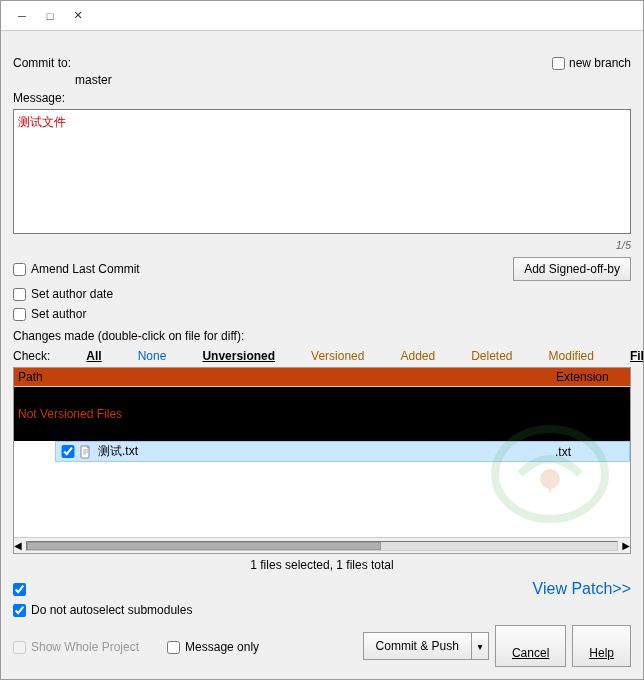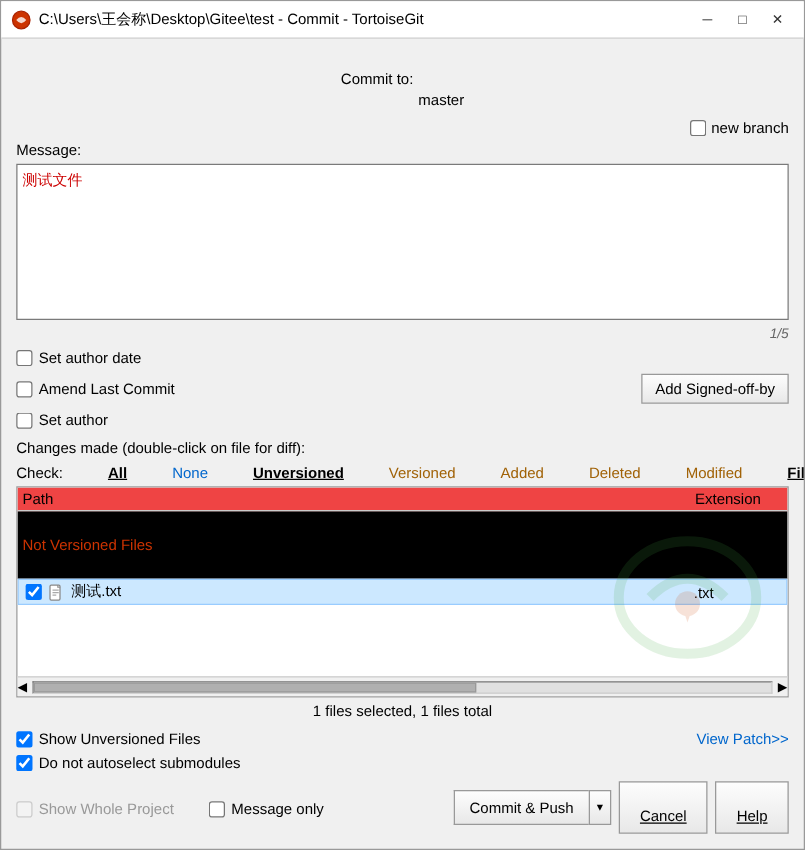--- a/index.html
+++ b/index.html
@@ -68,21 +68,20 @@
       display: flex;
       flex-direction: column;
       gap: 4px;
       overflow: hidden;
     }
 
     .row {
       display: flex;
       align-items: center;
       gap: 8px;
-      flex-direction: column;
     }
 
     .commit-to-row {
       display: flex;
       align-items: center;
       gap: 4px;
     }
     .commit-to-label { color: #000; }
     .commit-to-value { font-weight: normal; color: #000; margin-top: 34px; }
     .new-branch-row {
@@ -172,21 +171,21 @@
       border: 1px solid #999;
       background: #fff;
       overflow: hidden;
       display: flex;
       flex-direction: column;
       min-height: 140px;
     }
 
     .file-table-header {
       display: flex;
-      background: #ef4444;
+      background: #c2410c;
       border-bottom: 1px solid #ccc;
       padding: 2px 4px;
       font-size: 12px;
       font-weight: normal;
     }
     .col-path { flex: 1; }
     .col-ext { width: 70px; text-align: left; }
 
     .file-table-body {
       flex: 1;
@@ -202,20 +201,21 @@
     }
 
     .file-row {
       display: flex;
       align-items: center;
       padding: 1px 4px;
       font-size: 12px;
       background: #cce8ff;
       border: 1px solid #99ccff;
       cursor: pointer;
+      margin-left: 41px;
     }
 
     .file-row-check {
       width: 16px;
       margin-right: 2px;
     }
     .file-icon {
       width: 16px;
       height: 14px;
       margin-right: 4px;
@@ -264,21 +264,21 @@
     }
     .bottom-option-row {
       display: flex;
       align-items: center;
       justify-content: space-between;
     }
 
     .view-patch-link {
       color: #0066cc;
       cursor: pointer;
-      font-size: 12px;
+      font-size: 16px;
       text-decoration: none;
     }
 
     .bottom-buttons {
       display: flex;
       align-items: center;
       justify-content: space-between;
       margin-top: 4px;
       padding-bottom: 4px;
     }
@@ -329,29 +329,20 @@
     input[type=checkbox] {
       cursor: pointer;
     }
   </style>
 </head>
 <body>
 
 <div class="window">
 
   <div class="titlebar">
-    <div class="titlebar-left">
-      <div class="titlebar-icon">
-        <svg width="16" height="16" viewBox="0 0 16 16">
-          <circle cx="8" cy="8" r="7" fill="#cc3300" stroke="#aa2200" stroke-width="1"></circle>
-          <path d="M4 8 Q8 3 12 8 Q8 13 4 8Z" fill="#fff" opacity="0.8"></path>
-        </svg>
-      </div>
-      <span class="titlebar-title">C:\Users\王会称\Desktop\Gitee\test - Commit - TortoiseGit</span>
-    </div>
     <div class="titlebar-controls">
       <button class="titlebar-btn">─</button>
       <button class="titlebar-btn">□</button>
       <button class="titlebar-btn close">✕</button>
     </div>
   </div>
 
   <div class="content">
 
     <div class="row">
@@ -364,31 +355,31 @@
         <label for="newbranch">new branch</label>
       </div>
     </div>
 
     <div class="message-label">Message:</div>
 
     <textarea class="message-textarea" style="">测试文件</textarea>
 
     <div class="char-count">1/5</div>
 
-    <div class="checkbox-row">
-      <input type="checkbox" id="authordate" style="">
-      <label for="authordate">Set author date</label>
-    </div>
-
     <div class="checkbox-row amend-row">
       <div style="display:flex;align-items:center;gap:5px;">
         <input type="checkbox" id="amend" style="">
         <label for="amend">Amend Last Commit</label>
       </div>
       <button class="signed-off-btn">Add Signed-off-by</button>
+    </div>
+
+    <div class="checkbox-row">
+      <input type="checkbox" id="authordate" style="">
+      <label for="authordate">Set author date</label>
     </div>
 
     <div class="checkbox-row">
       <input type="checkbox" id="setauthor" style="">
       <label for="setauthor">Set author</label>
     </div>
 
     <div class="changes-label">Changes made (double-click on file for diff):</div>
 
     <div class="filter-row">
@@ -445,21 +436,20 @@
         <span style="font-size:10px;cursor:pointer;">▶</span>
       </div>
     </div>
 
     <div class="file-count-text">1 files selected, 1 files total</div>
 
     <div class="bottom-options">
       <div class="bottom-option-row">
         <div style="display:flex;align-items:center;gap:5px;">
           <input type="checkbox" checked="" id="showunver" style="">
-          <label for="showunver">Show Unversioned Files</label>
         </div>
         <a class="view-patch-link">View Patch&gt;&gt;</a>
       </div>
       <div class="checkbox-row">
         <input type="checkbox" checked="" id="noauto" style="">
         <label for="noauto">Do not autoselect submodules</label>
       </div>
     </div>
 
     <div class="bottom-buttons">

